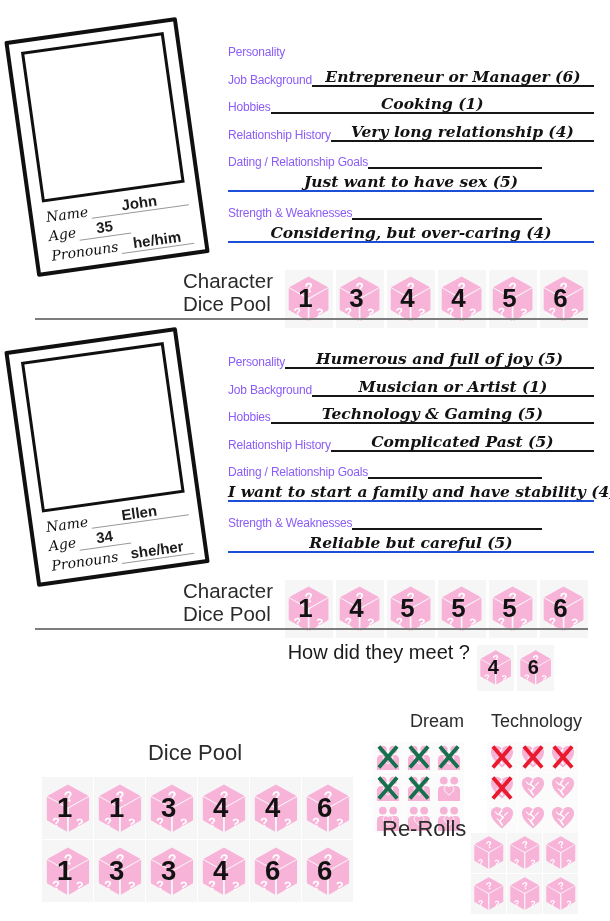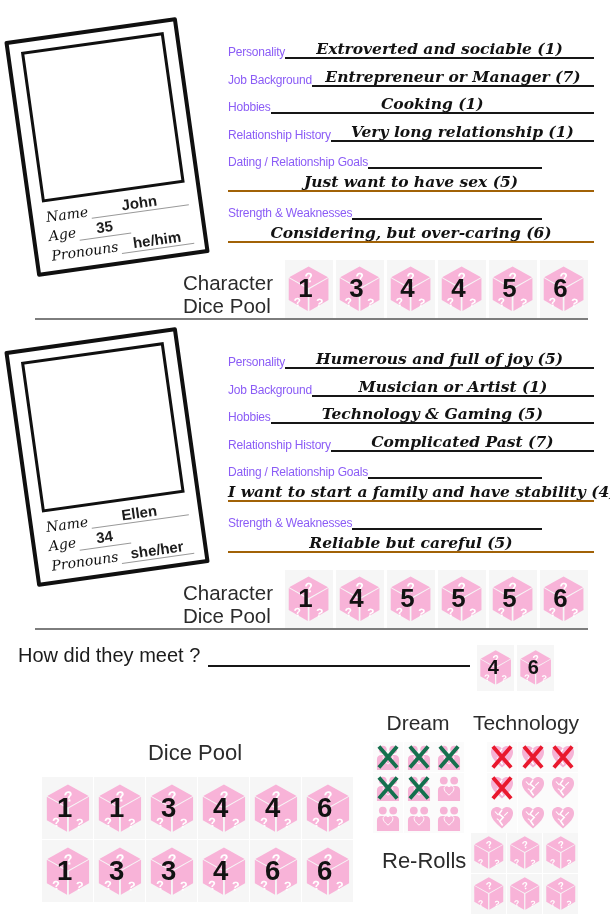--- a/index.html
+++ b/index.html
@@ -22,58 +22,58 @@
   
   .fields{position:absolute;left:228px;top:13px;width:366px;}
   .frow{margin-bottom:1.5px;}
   .l1{display:flex;align-items:flex-end;height:26px;}
   .flabel{font-size:12px;white-space:nowrap;letter-spacing:-0.2px;color:#8b5cf6;}
   .ffill{flex:1;position:relative;border-bottom:2px solid #161616;height:100%;}
   .ffill.shortfill{margin-right:52px;}
   .hand{position:absolute;left:0;right:0;bottom:-1px;text-align:center;
         font-family:"DejaVu Serif",serif;font-style:italic;font-weight:700;
         font-size:15.5px;white-space:nowrap;color:#121212;}
-  .l2{position:relative;border-bottom:2px solid #a16207;height:21px;}
+  .l2{position:relative;border-bottom:2px solid #1d4ed8;height:21px;}
 
   
-  .cdp{position:absolute;left:183px;top:240px;display:flex;align-items:flex-end;}
+  .cdp{position:absolute;left:183px;top:250px;display:flex;align-items:flex-start;}
   .cdp-label{width:97px;font-size:20.5px;line-height:1.12;color:#2b2b2b;}
   .cdp-dice{display:flex;margin-left:5px;}
   .die-cell{position:relative;display:flex;align-items:center;justify-content:center;
             background:#f6f6f6;margin-right:3px;}
   .die-cell svg{width:90%;height:auto;display:block;}
   .die-md{width:48px;height:58px;}
   .die-lg{width:51px;height:62px;margin:0 1px 1px 0;}
   .die-sm{width:37px;height:46px;}
   .die-xs{width:35px;height:40px;margin:0 1px 1px 0;}
 
   .divider{position:absolute;left:35px;width:553px;border-top:2px solid #7d7d7d;}
   .d0{top:318px;} .d1{top:628px;}
 
   
-  .meeting-row1{position:absolute;left:18px;top:641px;width:452px;height:26px;display:flex;align-items:flex-end;}
+  .meeting-row1{position:absolute;left:18px;top:641px;width:452px;height:26px;display:flex;align-items:flex-end;flex-direction:column;}
   .mlabel{font-size:20px;white-space:nowrap;color:#1b1b1b;}
   .mfill{flex:1;border-bottom:2px solid #161616;height:100%;margin-left:8px;}
   .meeting-row2{position:absolute;left:18px;top:667px;width:452px;height:24px;border-bottom:2px solid #161616;}
   .meeting-row2 .hand{font-size:16px;}
   .meeting-dice{position:absolute;left:477px;top:645px;display:flex;}
 
   
   .bp-title{position:absolute;left:40px;top:740px;width:310px;text-align:center;font-size:22px;color:#2b2b2b;}
   .bp-grid{position:absolute;left:42px;top:777px;width:318px;display:flex;flex-wrap:wrap;}
-  .dn-title{position:absolute;top:711px;text-align:center;font-size:21px;color:#2b2b2b;}
+  .dn-title{position:absolute;top:711px;text-align:right;font-size:18px;color:#2b2b2b;}
   .dream-title{left:372px;width:92px;}
   .nightmare-title{left:470px;width:112px;}
   .icon-grid{position:absolute;top:742px;width:92px;display:flex;flex-wrap:wrap;}
   .dream-grid{left:373px;}
   .nightmare-grid{left:487px;}
   .icon-cell{position:relative;width:30px;height:30px;display:flex;align-items:center;justify-content:center;background:#fbfbfb;margin:0 0.5px 0.5px 0;}
   .icon-cell svg.base{width:26px;height:26px;display:block;}
   .icon-cell svg.xmark{position:absolute;left:1px;top:1px;width:28px;height:28px;}
-  .rr-title{position:absolute;left:382px;top:848px;font-size:22px;color:#2b2b2b;}
+  .rr-title{position:absolute;left:382px;top:816px;font-size:22px;color:#2b2b2b;}
   .rr-grid{position:absolute;left:471px;top:833px;width:110px;display:flex;flex-wrap:wrap;}
 </style>
 </head>
 <body>
 
 <div class="page">
   <div id="sections">
       <section class="char c0">
   <div class="polaroid">
     <div class="photo"></div>
@@ -90,65 +90,62 @@
       <div class="prow">
         <span class="plabel">Pronouns</span>
         <span class="pval">he/him</span>
       </div>
     </div>
   </div>
         <div class="fields">
           <div class="frow">
         <div class="l1">
           <span class="flabel">Personality</span>
-          <span class="ffill">
-            <span class="hand">Extroverted and sociable (1)</span>
-          </span>
         </div>
       </div>
           <div class="frow">
         <div class="l1">
           <span class="flabel">Job Background</span>
           <span class="ffill">
-            <span class="hand">Entrepreneur or Manager (7)</span>
+            <span class="hand">Entrepreneur or Manager (6)</span>
           </span>
         </div>
       </div>
           <div class="frow">
         <div class="l1">
           <span class="flabel">Hobbies</span>
           <span class="ffill">
             <span class="hand">Cooking (1)</span>
           </span>
         </div>
       </div>
           <div class="frow">
         <div class="l1">
           <span class="flabel">Relationship History</span>
           <span class="ffill">
-            <span class="hand">Very long relationship (1)</span>
+            <span class="hand">Very long relationship (4)</span>
           </span>
         </div>
       </div>
           <div class="frow">
       <div class="l1">
         <span class="flabel">Dating / Relationship Goals</span>
         <span class="ffill shortfill"></span>
       </div>
       <div class="l2">
         <span class="hand">Just want to have sex (5)</span>
       </div>
     </div>
           <div class="frow">
       <div class="l1">
         <span class="flabel">Strength &amp; Weaknesses</span>
         <span class="ffill shortfill"></span>
       </div>
       <div class="l2">
-        <span class="hand">Considering, but over-caring (6)</span>
+        <span class="hand">Considering, but over-caring (4)</span>
       </div>
     </div>
         </div>
   <div class="cdp">
     <div class="cdp-label">Character<br>Dice Pool</div>
     <div class="cdp-dice">
             <span class="die-cell die-md">
               <svg viewBox="0 0 100 106" xmlns="http://www.w3.org/2000/svg">
     <polygon points="50,1 95,26 50,51 5,26" fill="#f8b3d8"></polygon>
     <polygon points="4,28 48,53 48,104 4,79" fill="#f8b3d8"></polygon>
@@ -258,21 +255,21 @@
           <span class="flabel">Hobbies</span>
           <span class="ffill">
             <span class="hand">Technology &amp; Gaming (5)</span>
           </span>
         </div>
       </div>
           <div class="frow">
         <div class="l1">
           <span class="flabel">Relationship History</span>
           <span class="ffill">
-            <span class="hand">Complicated Past (7)</span>
+            <span class="hand">Complicated Past (5)</span>
           </span>
         </div>
       </div>
           <div class="frow">
       <div class="l1">
         <span class="flabel">Dating / Relationship Goals</span>
         <span class="ffill shortfill"></span>
       </div>
       <div class="l2">
         <span class="hand">I want to start a family and have stability (4)</span>

